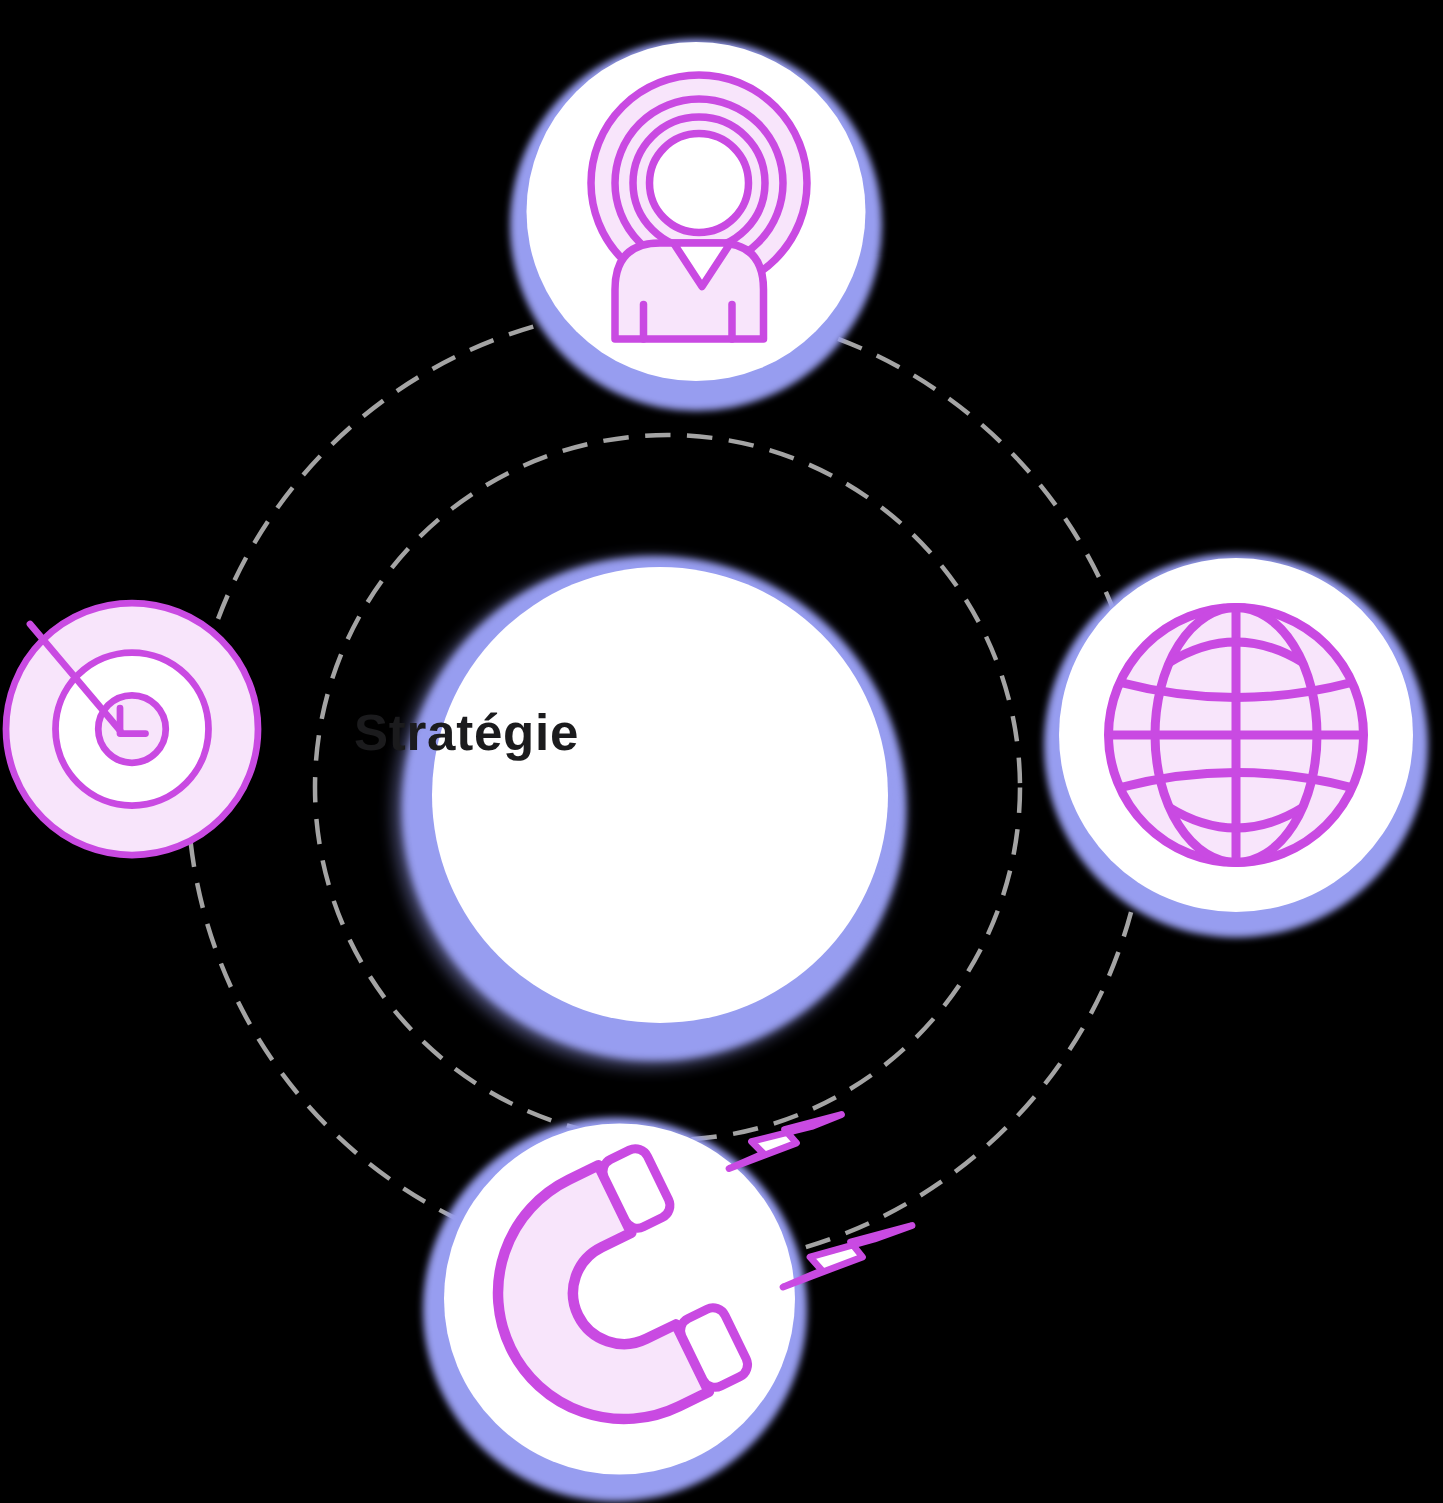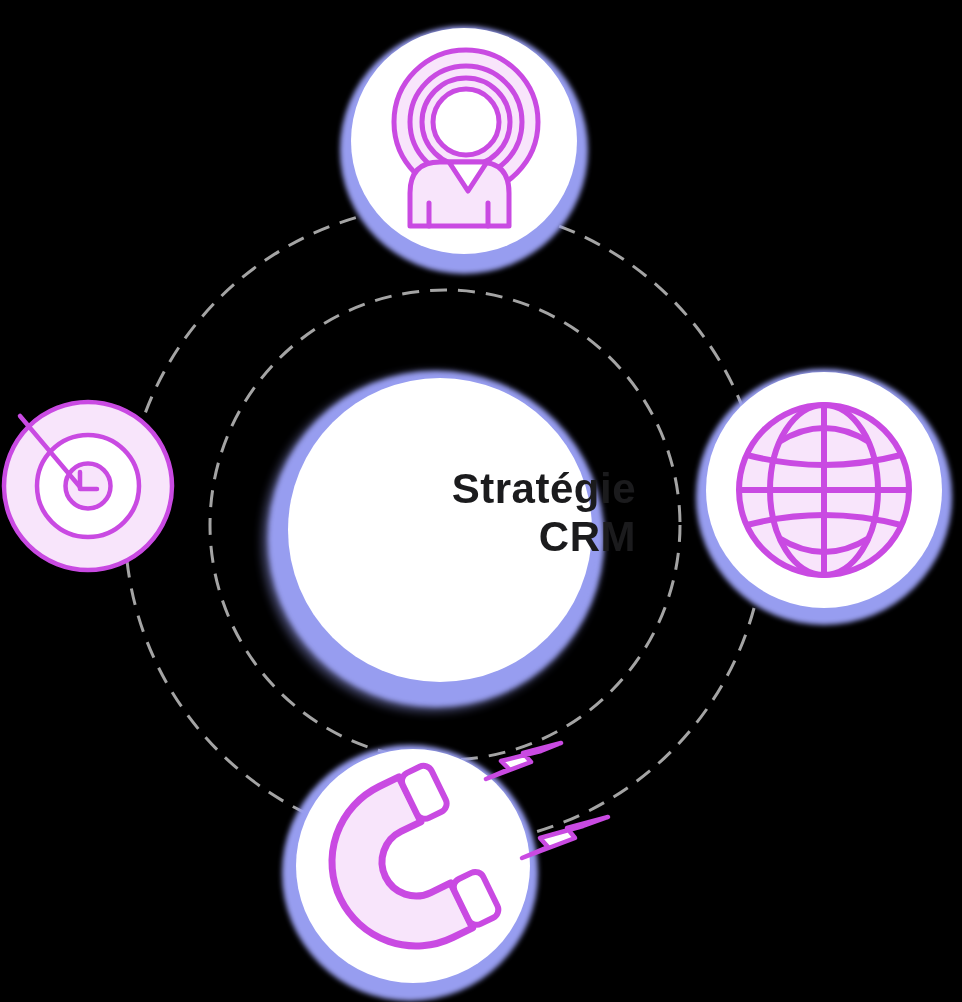--- a/index.html
+++ b/index.html
@@ -27,23 +27,23 @@
   .nofill{fill:none;}
   .accent{stroke:var(--accent-stroke);}
   .sw45{stroke-width:4.5;}
   .sw5{stroke-width:5;}
   .sw6{stroke-width:6;}
   .sw7{stroke-width:7;}
   .rnd{stroke-linejoin:round;stroke-linecap:round;}
   .center-label{
     position:absolute;
     left:236px;top:465px;width:400px;
-    text-align:right;
+    text-align:left;
     font-weight:700;
-    font-size:42px;
+    font-size:34px;
     line-height:48px;
     letter-spacing:.5px;
     color:var(--text);
   }
 </style>
 </head>
 <body>
 
 <div class="canvas">
 
@@ -121,16 +121,15 @@
 
     <g transform="translate(440,530)">
       <circle class="halo" cx="-4" cy="9" r="168" filter="url(#soft)"></circle>
       <circle class="halo" cx="-8" cy="12" r="170" opacity="0.45" filter="url(#softer)"></circle>
       <circle class="white" r="152"></circle>
     </g>
   </svg>
 
   <div class="center-label">
     <div>Stratégie</div>
-    <div>CRM</div>
   </div>
 
 </div>
 
 </body></html>

